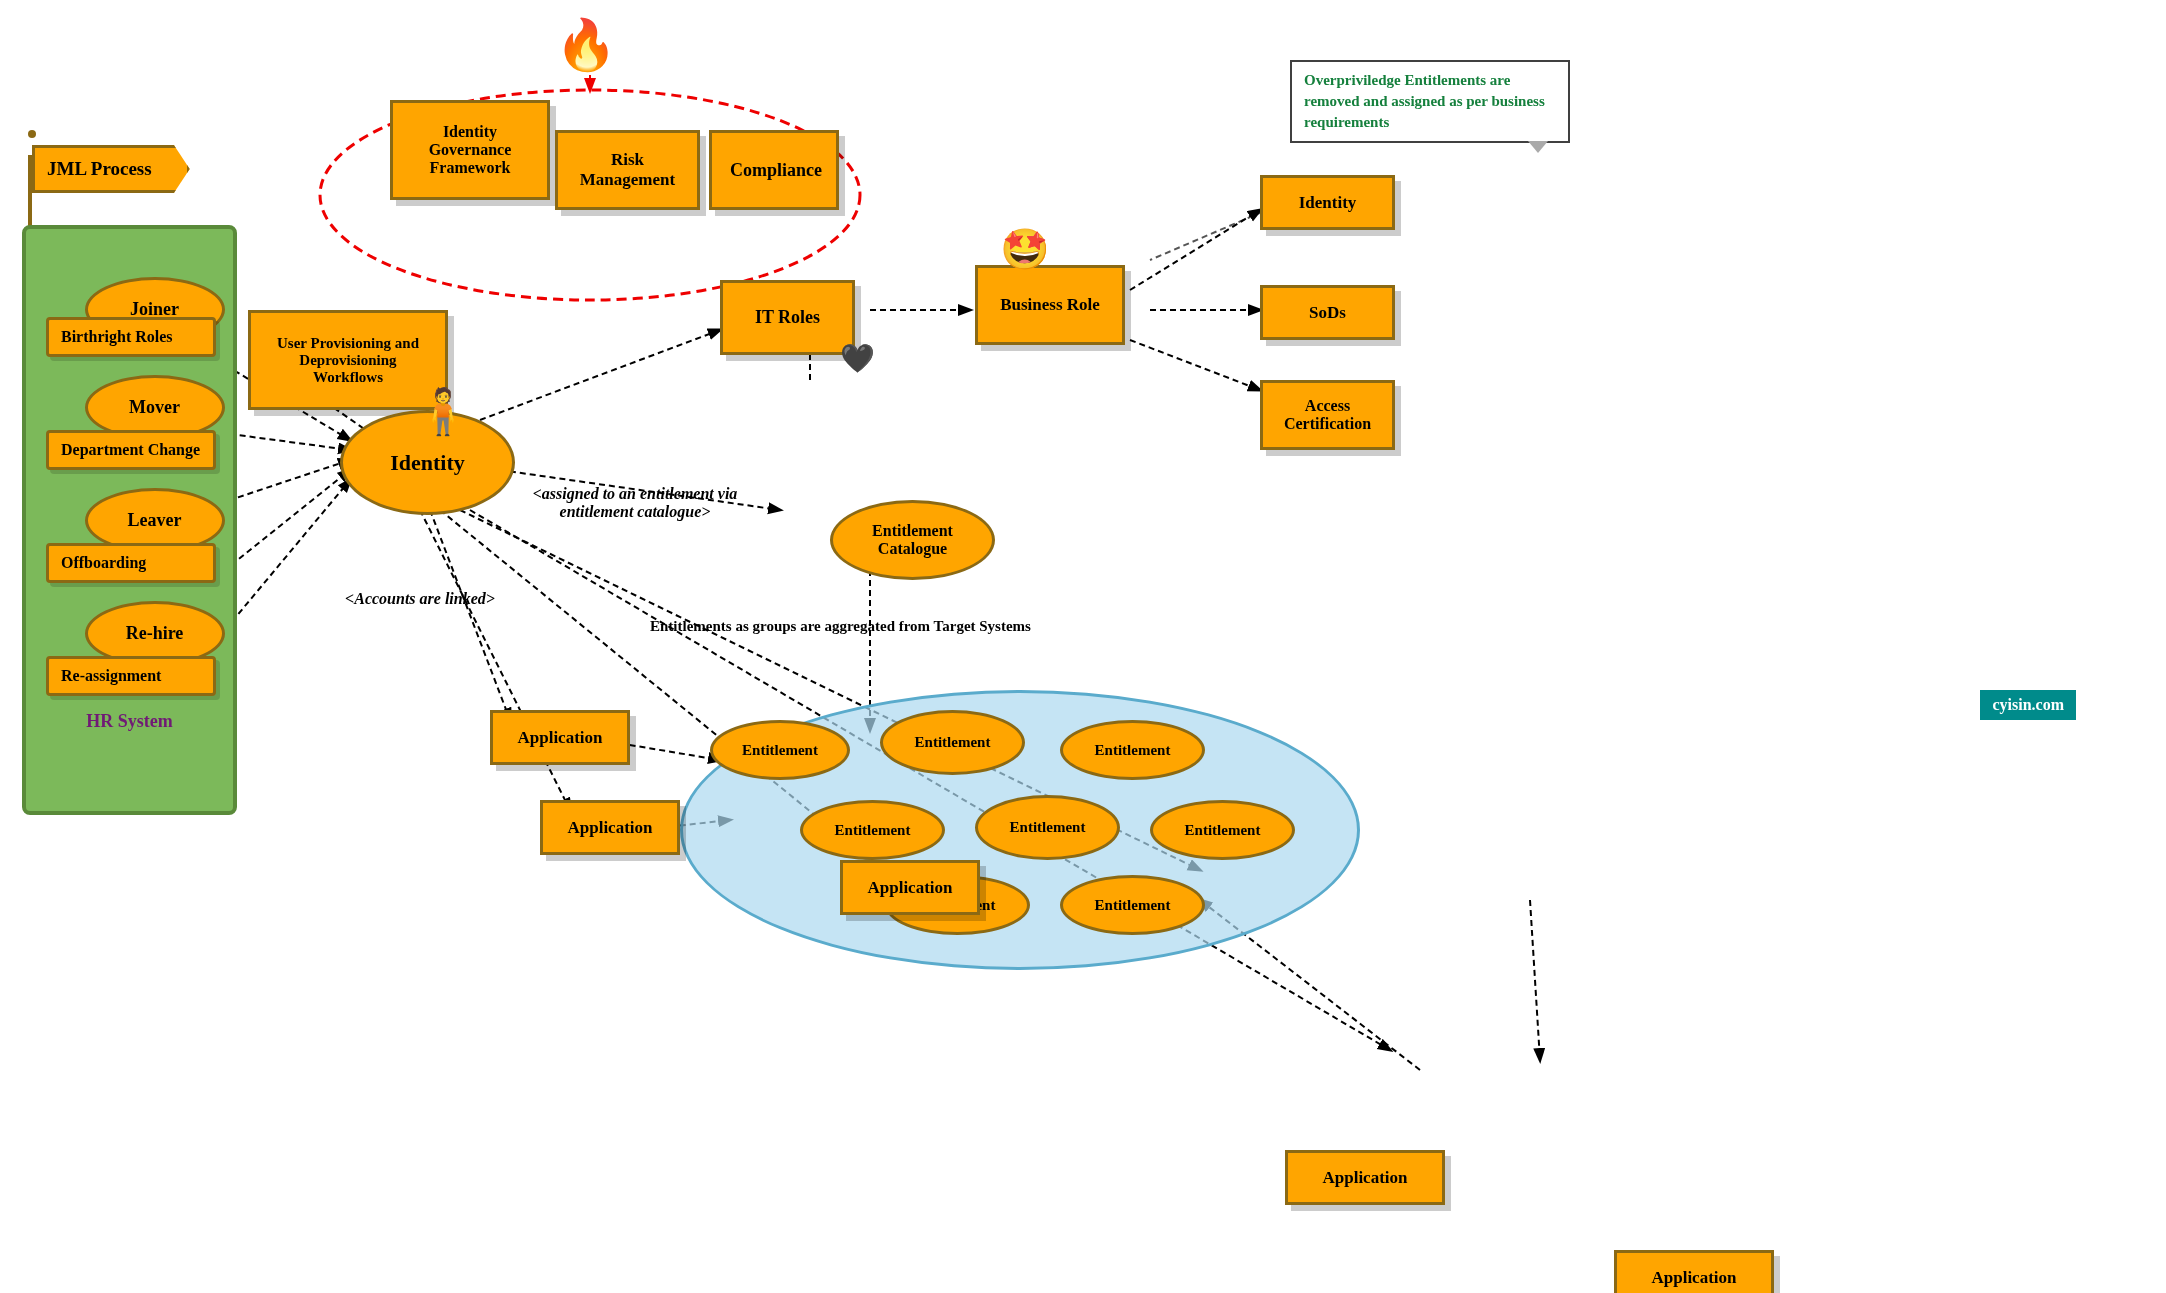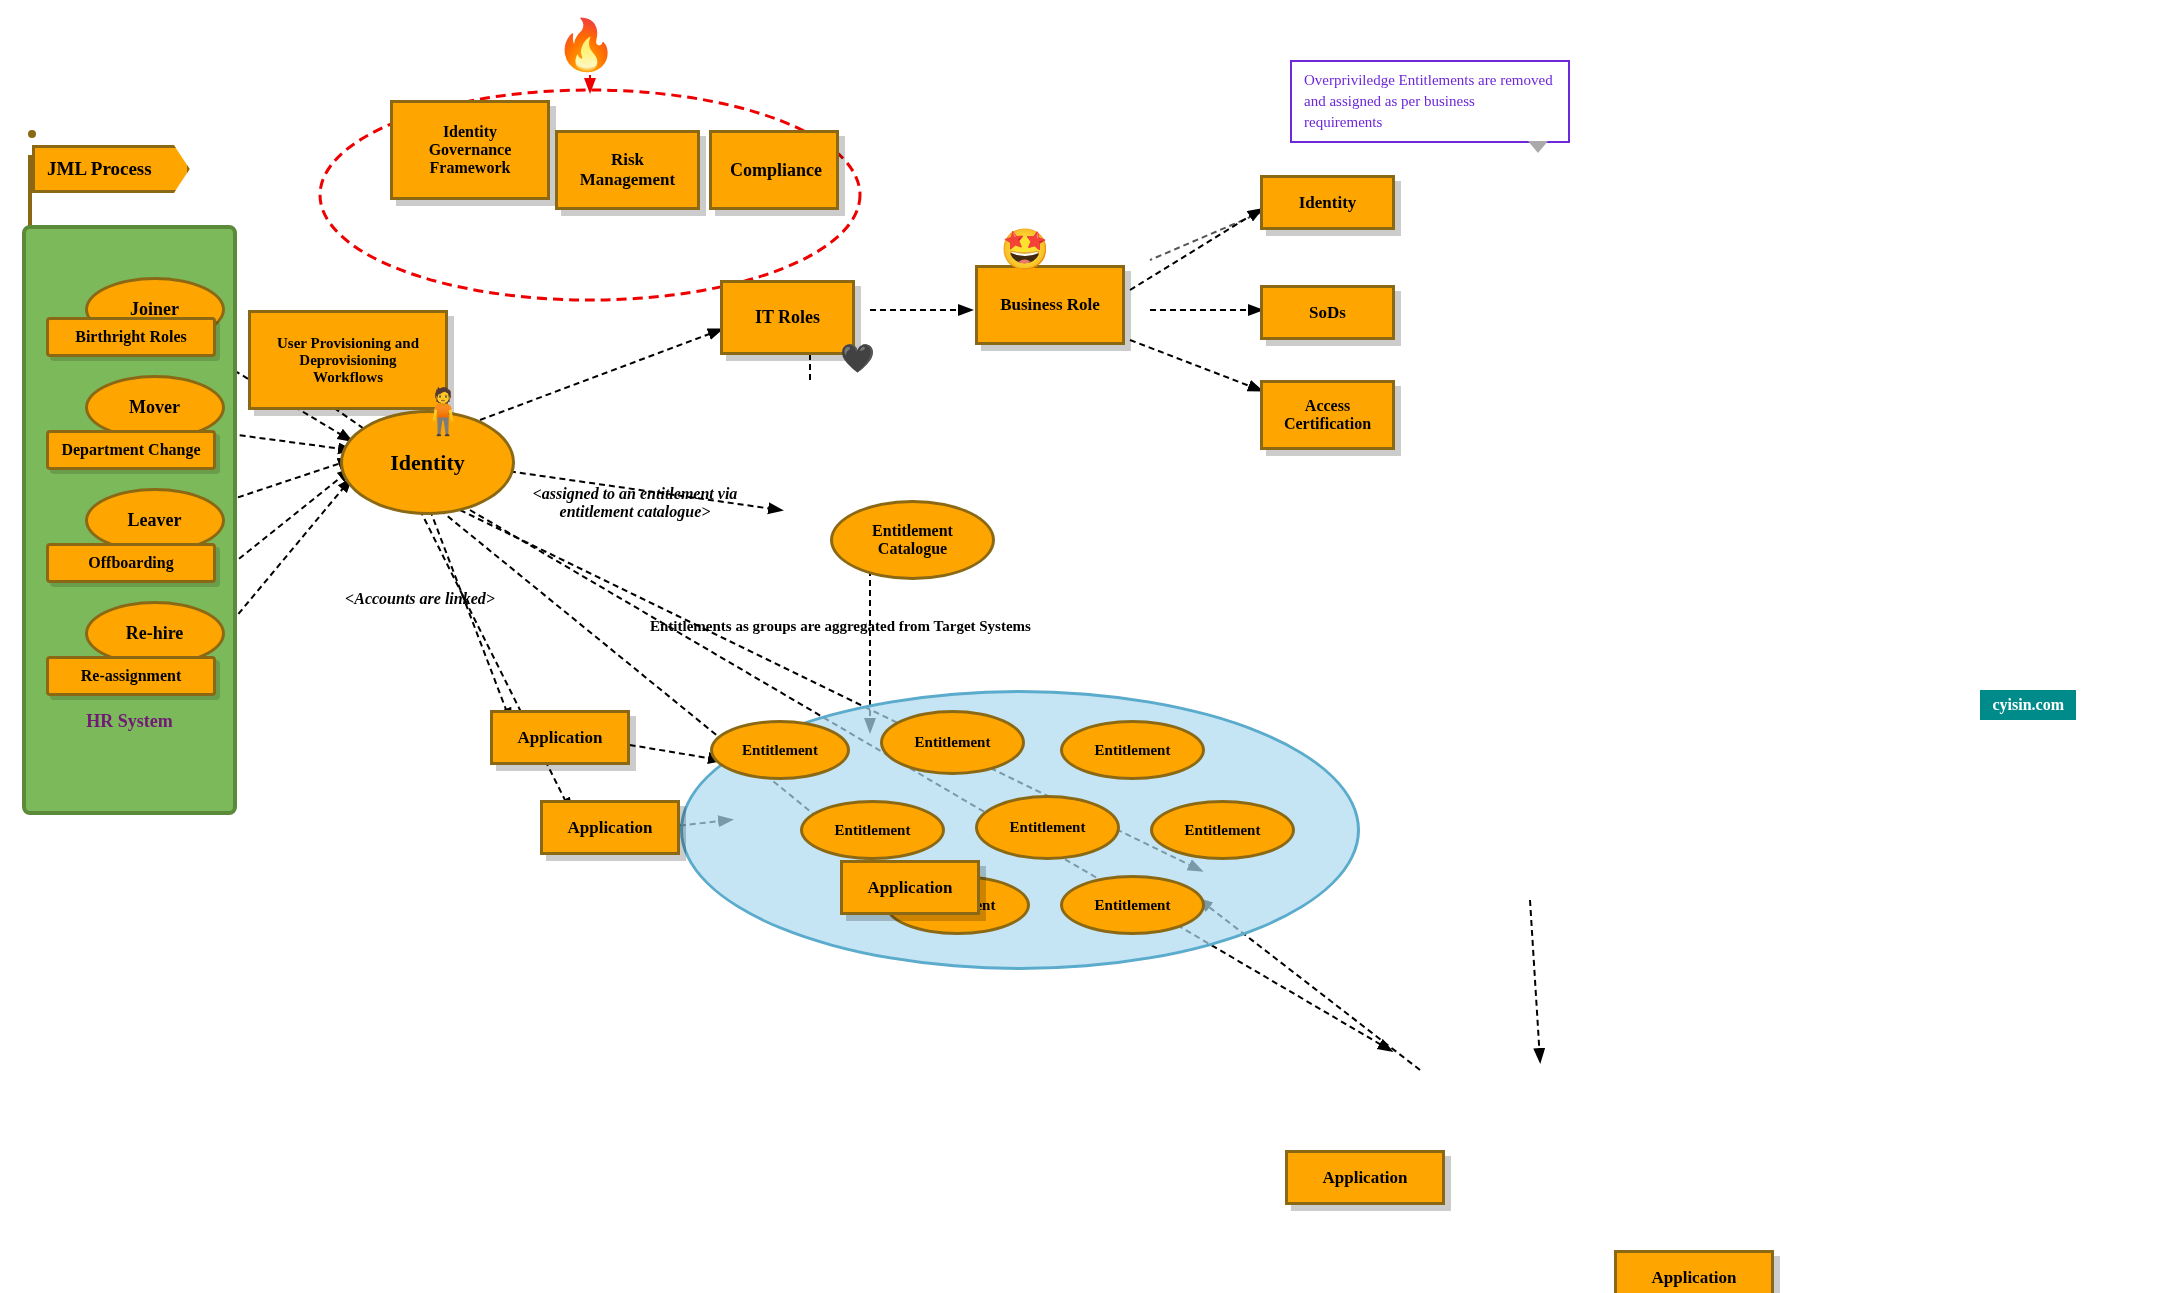--- a/index.html
+++ b/index.html
@@ -21,21 +21,21 @@
 
     
     .orange-box {
       background: #FFA500;
       border: 3px solid #8B6914;
       border-radius: 4px;
       padding: 8px 12px;
       font-size: 18px;
       font-weight: bold;
       color: #000;
-      text-align: center;
+      text-align: left;
       position: absolute;
       box-shadow: 4px 4px 0 rgba(0,0,0,0.15);
     }
 
     
     .orange-box-3d {
       background: #FFA500;
       border: 3px solid #8B6914;
       padding: 8px 14px;
       font-size: 17px;
@@ -109,27 +109,28 @@
       color: #fff;
       font-size: 16px;
       font-weight: bold;
       padding: 6px 12px;
       position: absolute;
     }
 
     
     .note-callout {
       background: #fff;
-      border: 2px solid #6d28d9;
+      border: 2px solid #404040;
       padding: 8px 12px;
       font-size: 15px;
-      color: #6d28d9;
+      color: #15803d;
       position: absolute;
       max-width: 280px;
       line-height: 1.4;
+      font-weight: bold;
     }
     .note-callout::after {
       content: '';
       position: absolute;
       bottom: -12px;
       right: 20px;
       border-left: 10px solid transparent;
       border-right: 10px solid transparent;
       border-top: 12px solid #aaa;
     }

